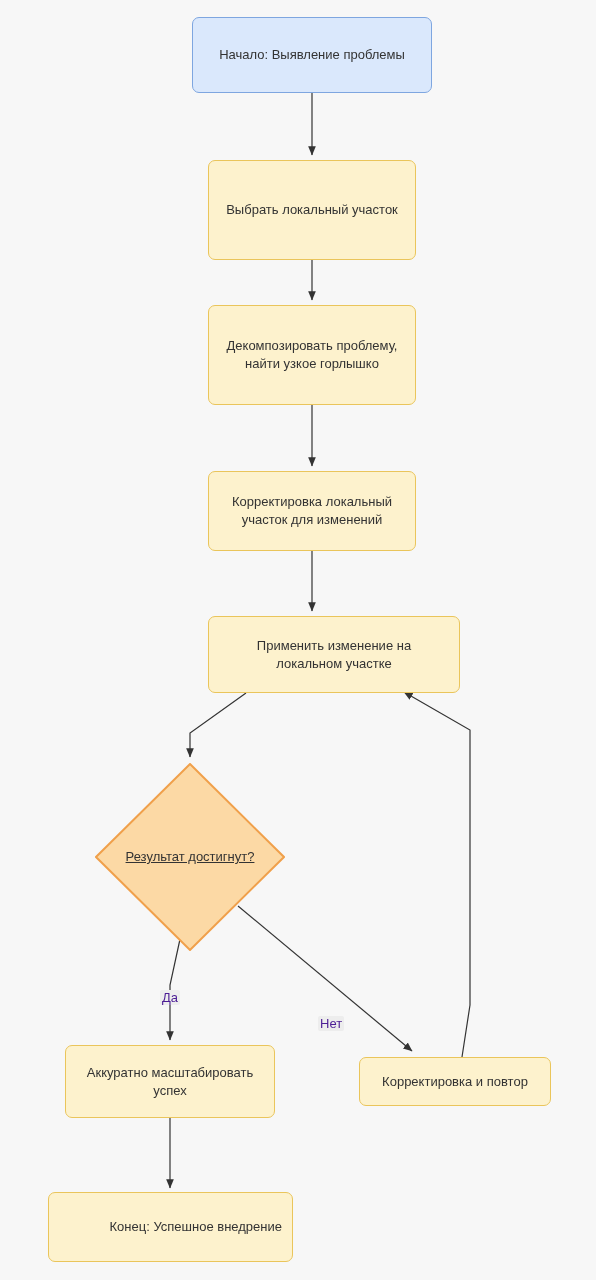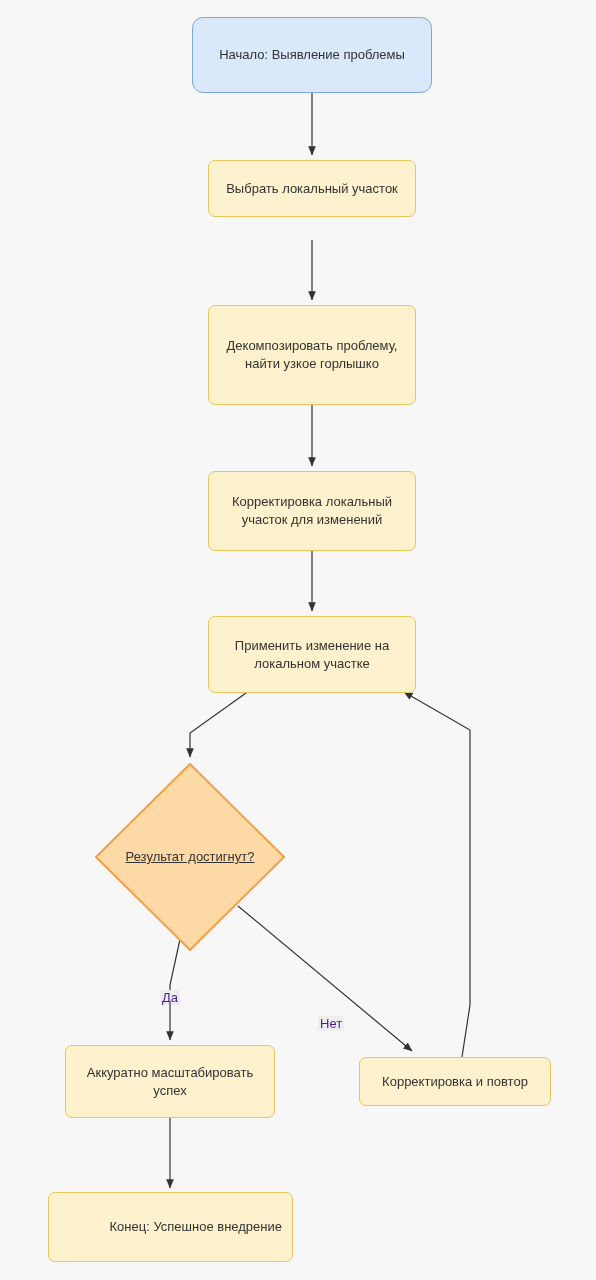--- a/index.html
+++ b/index.html
@@ -39,21 +39,20 @@
     z-index: 2;
   }
   .node-box {
     border-radius: 7px;
     border-style: solid;
     border-width: 1.4px;
   }
   .node-start {
     background: #dae8fc;
     border-color: #7ea6e0;
-    border-radius: 11px;
   }
   .node-process {
     background: #fdf2cd;
     border-color: #eac55b;
   }
   .node-label {
     display: block;
     padding: 0 10px;
     white-space: pre-line;
   }
@@ -117,35 +116,35 @@
 
     <path d="M462,1057 L470,1005 L470,730 L404,692" fill="none" stroke="#333333" stroke-width="1.2" marker-end="url(#arrowhead)"></path>
 
     <path d="M170,1118 L170,1188" fill="none" stroke="#333333" stroke-width="1.2" marker-end="url(#arrowhead)"></path>
   </svg>
 
   <div class="node node-box node-start" style="left:192px; top:17px; width:240px; height:76px;">
     <span class="node-label">Начало: Выявление проблемы</span>
   </div>
 
-  <div class="node node-box node-process" style="left:208px; top:160px; width:208px; height:57px;">
+  <div class="node node-box node-process" style="left:208px; top:160px; width:208px; height:100px;">
     <span class="node-label">Выбрать локальный участок</span>
   </div>
 
   <div class="node node-box node-process" style="left:208px; top:305px; width:208px; height:100px;">
     <span class="node-label">Декомпозировать проблему,
 найти узкое горлышко</span>
   </div>
 
   <div class="node node-box node-process" style="left:208px; top:471px; width:208px; height:80px;">
     <span class="node-label">Корректировка локальный
 участок для изменений</span>
   </div>
 
-  <div class="node node-box node-process" style="left:208px; top:616px; width:208px; height:77px;">
+  <div class="node node-box node-process" style="left:208px; top:616px; width:252px; height:77px;">
     <span class="node-label">Применить изменение на
 локальном участке</span>
   </div>
 
   <div class="node node-decision" style="left:95px; top:763px;">
     <svg class="diamond-shape" viewBox="0 0 190 188" preserveAspectRatio="none">
       <polygon points="95,1 189,94 95,187 1,94" fill="#fcd9a5" stroke="#f0a04b" stroke-width="2"></polygon>
     </svg>
     <span class="decision-text">Результат достигнут?</span>
   </div>

